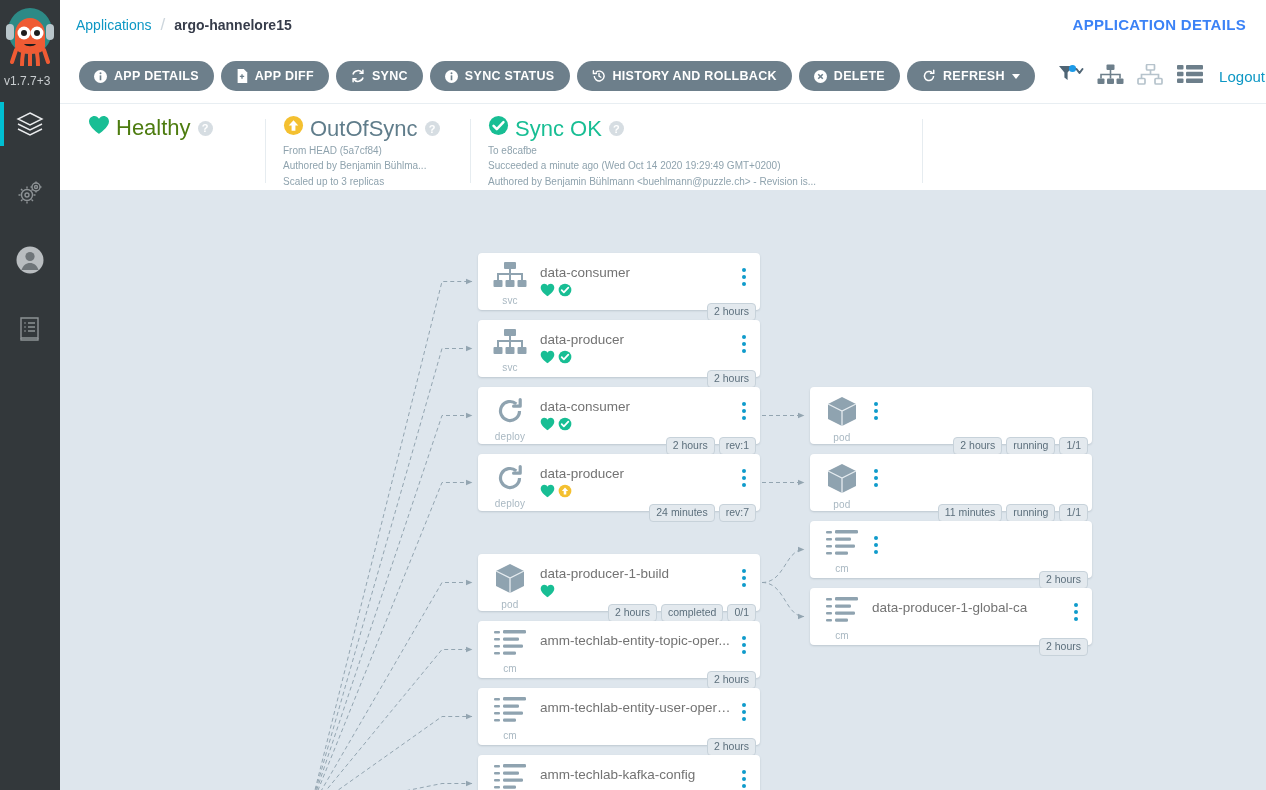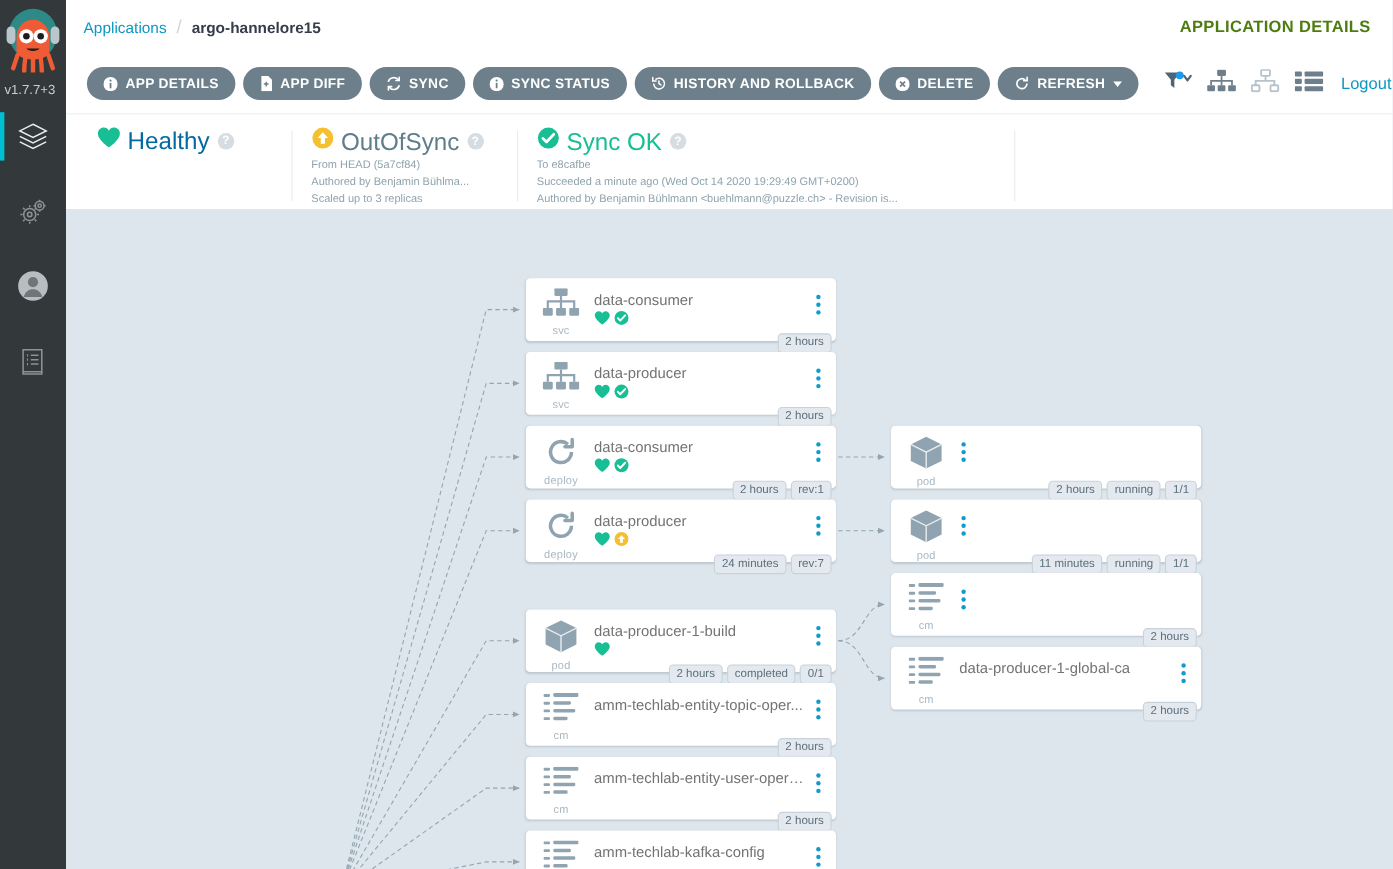--- a/index.html
+++ b/index.html
@@ -49,21 +49,21 @@
     display: flex; align-items: center;
     padding: 0 20px 0 16px;
   }
   #breadcrumb { display: flex; align-items: center; font-size: 14px; }
   .crumb-link { color: #6d7f8b; cursor: pointer; }
   .crumb-link.link-blue { color: #0d97c4; }
   .crumb-sep { color: #cdd6dd; margin: 0 9px; font-size: 17px; }
   .crumb-current { color: #363c4a; font-weight: bold; }
   #page-title-right {
     margin-left: auto;
-    color: #4d7c0f; font-size: 15px; font-weight: bold;
+    color: #3b82f6; font-size: 15px; font-weight: bold;
     letter-spacing: 0.3px;
   }
 
   
   #toolbar {
     position: absolute; left: 60px; top: 49px;
     width: 1206px; height: 55px;
     background: #fff;
     display: flex; align-items: center;
     padding-left: 19px;
@@ -118,21 +118,21 @@
   #col-blank { flex: 1; position: relative; }
   #col-blank::before {
     content: ""; position: absolute; left: 0; top: 4px;
     width: 1px; height: 64px; background: #e6ecf0;
   }
   .status-head {
     display: flex; align-items: center;
     font-size: 22px; line-height: 26px;
   }
   .status-head .sh-label { margin-left: 6px; }
-  .sh-healthy { color: #0369a1; }
+  .sh-healthy { color: #4d7c0f; }
   .sh-oos { color: #607d8b; }
   .sh-ok { color: #18be94; }
   .qmark {
     width: 15px; height: 15px; border-radius: 50%;
     background: #d6dde2; color: #fff;
     font-size: 11px; font-weight: bold;
     display: inline-flex; align-items: center; justify-content: center;
     margin-left: 7px; cursor: pointer;
     font-family: "Liberation Sans", sans-serif;
   }

